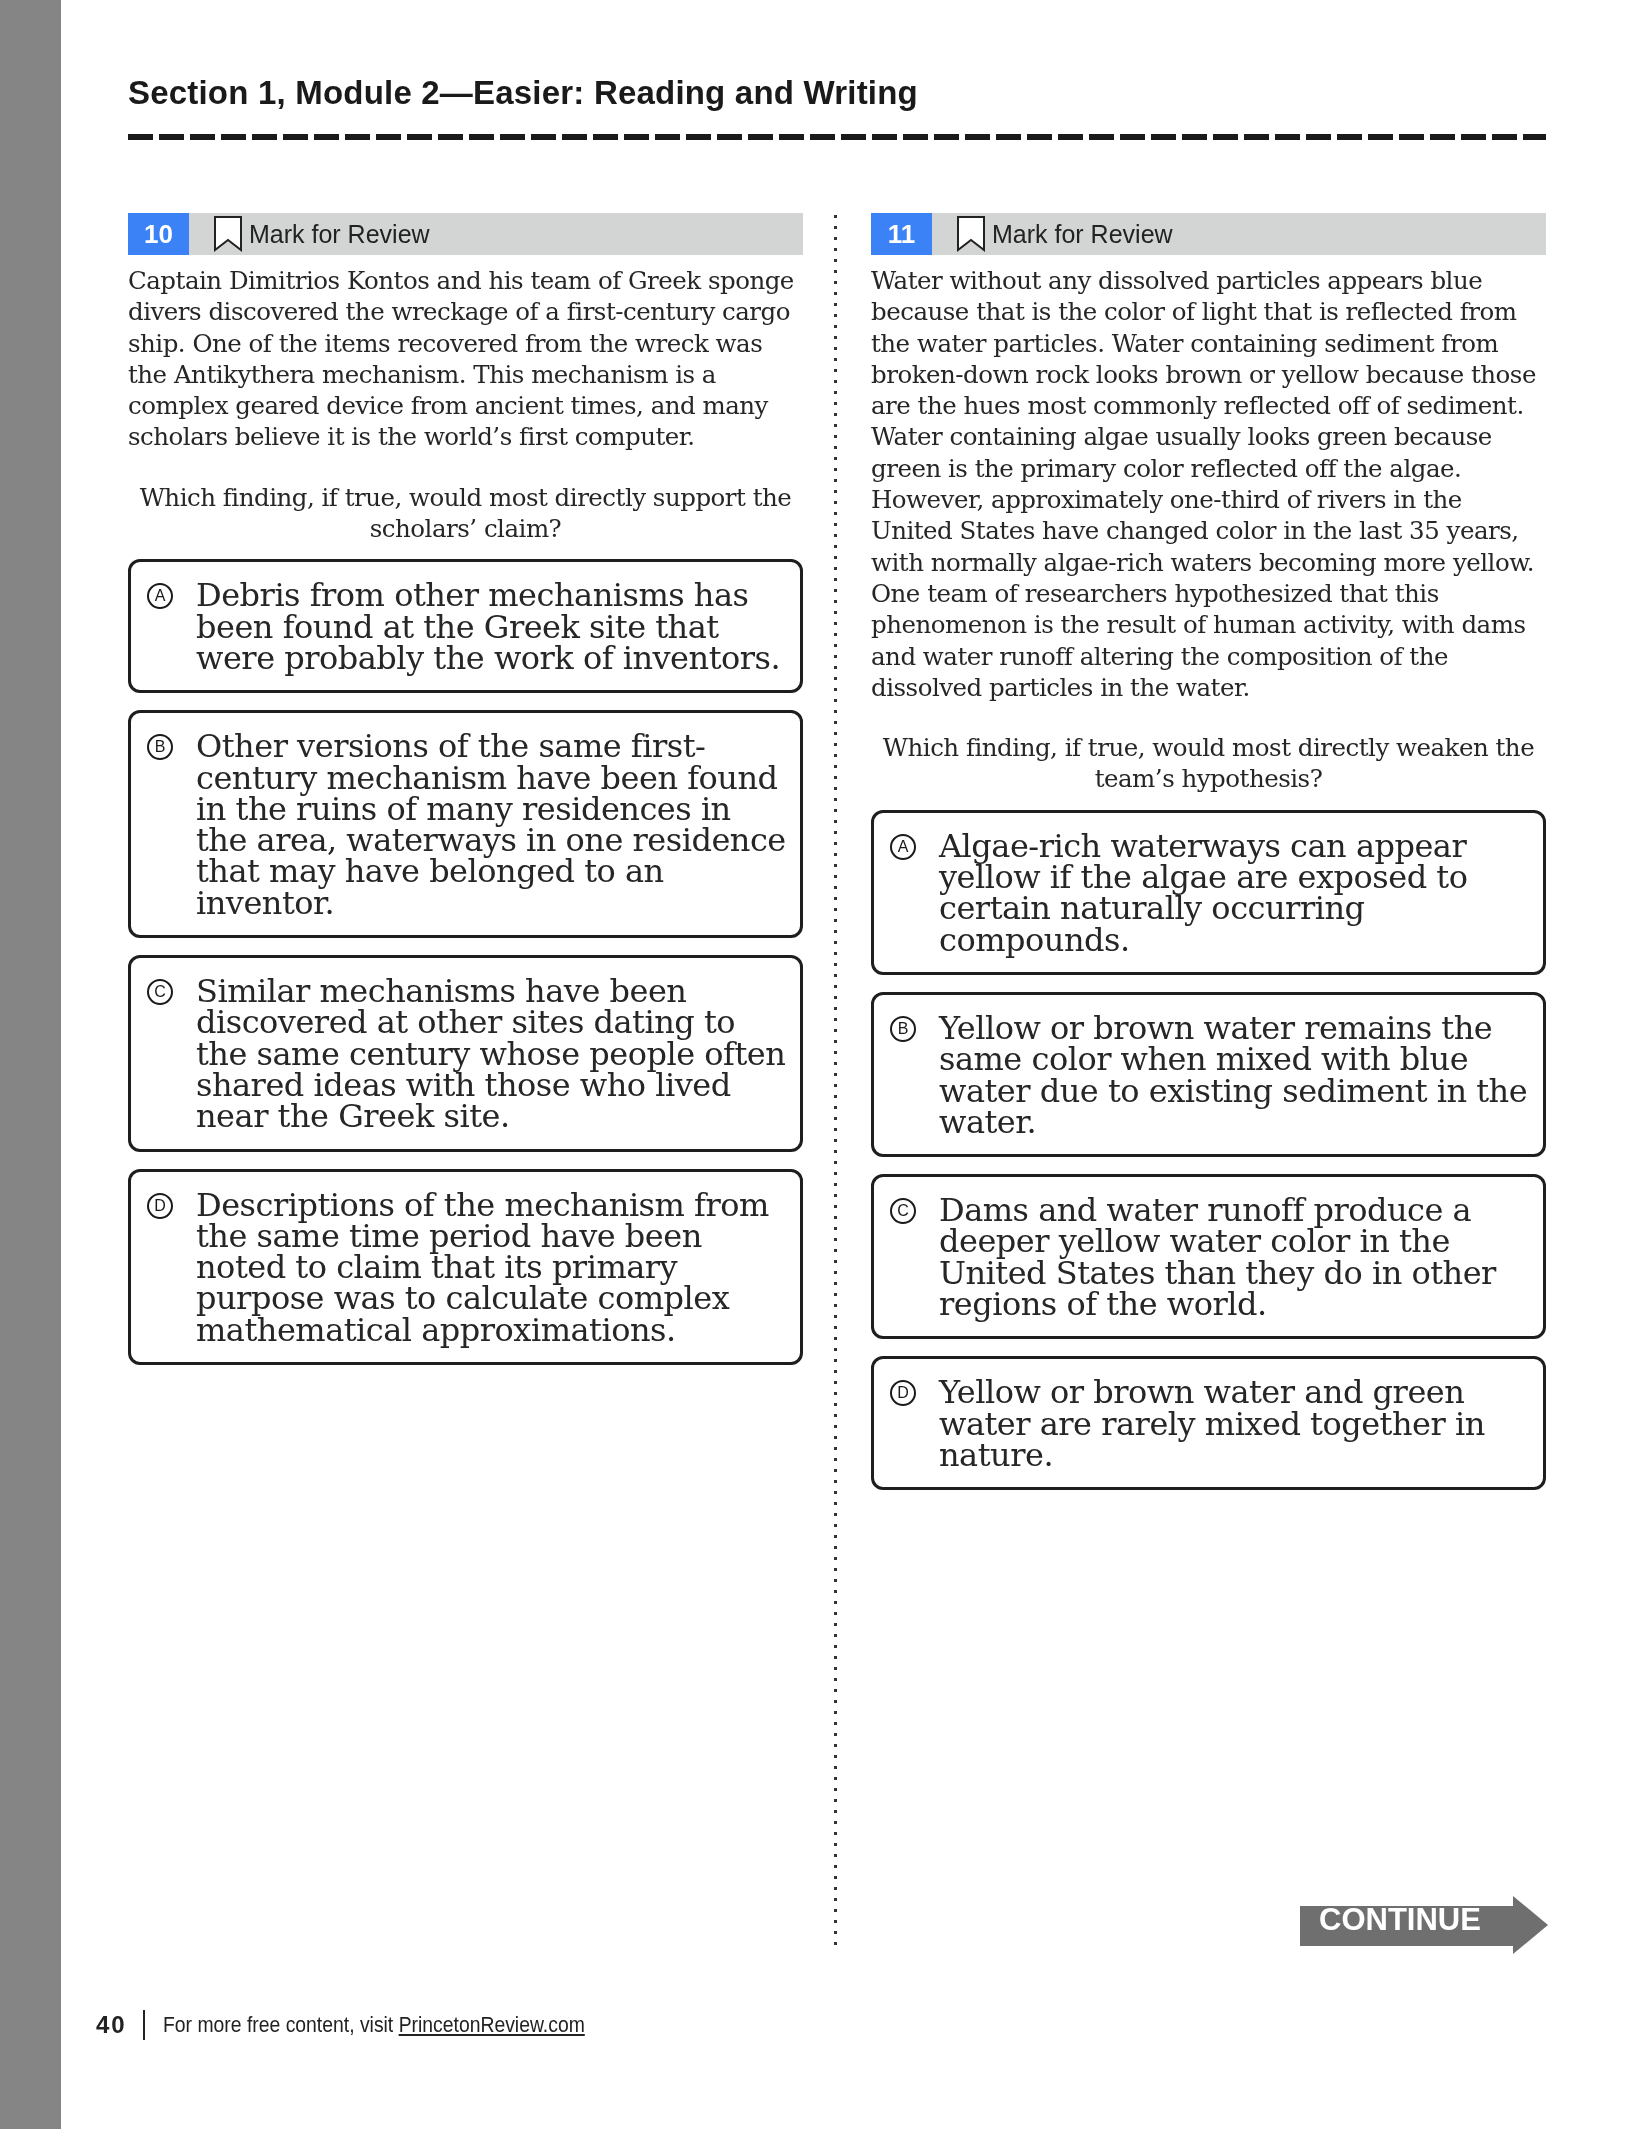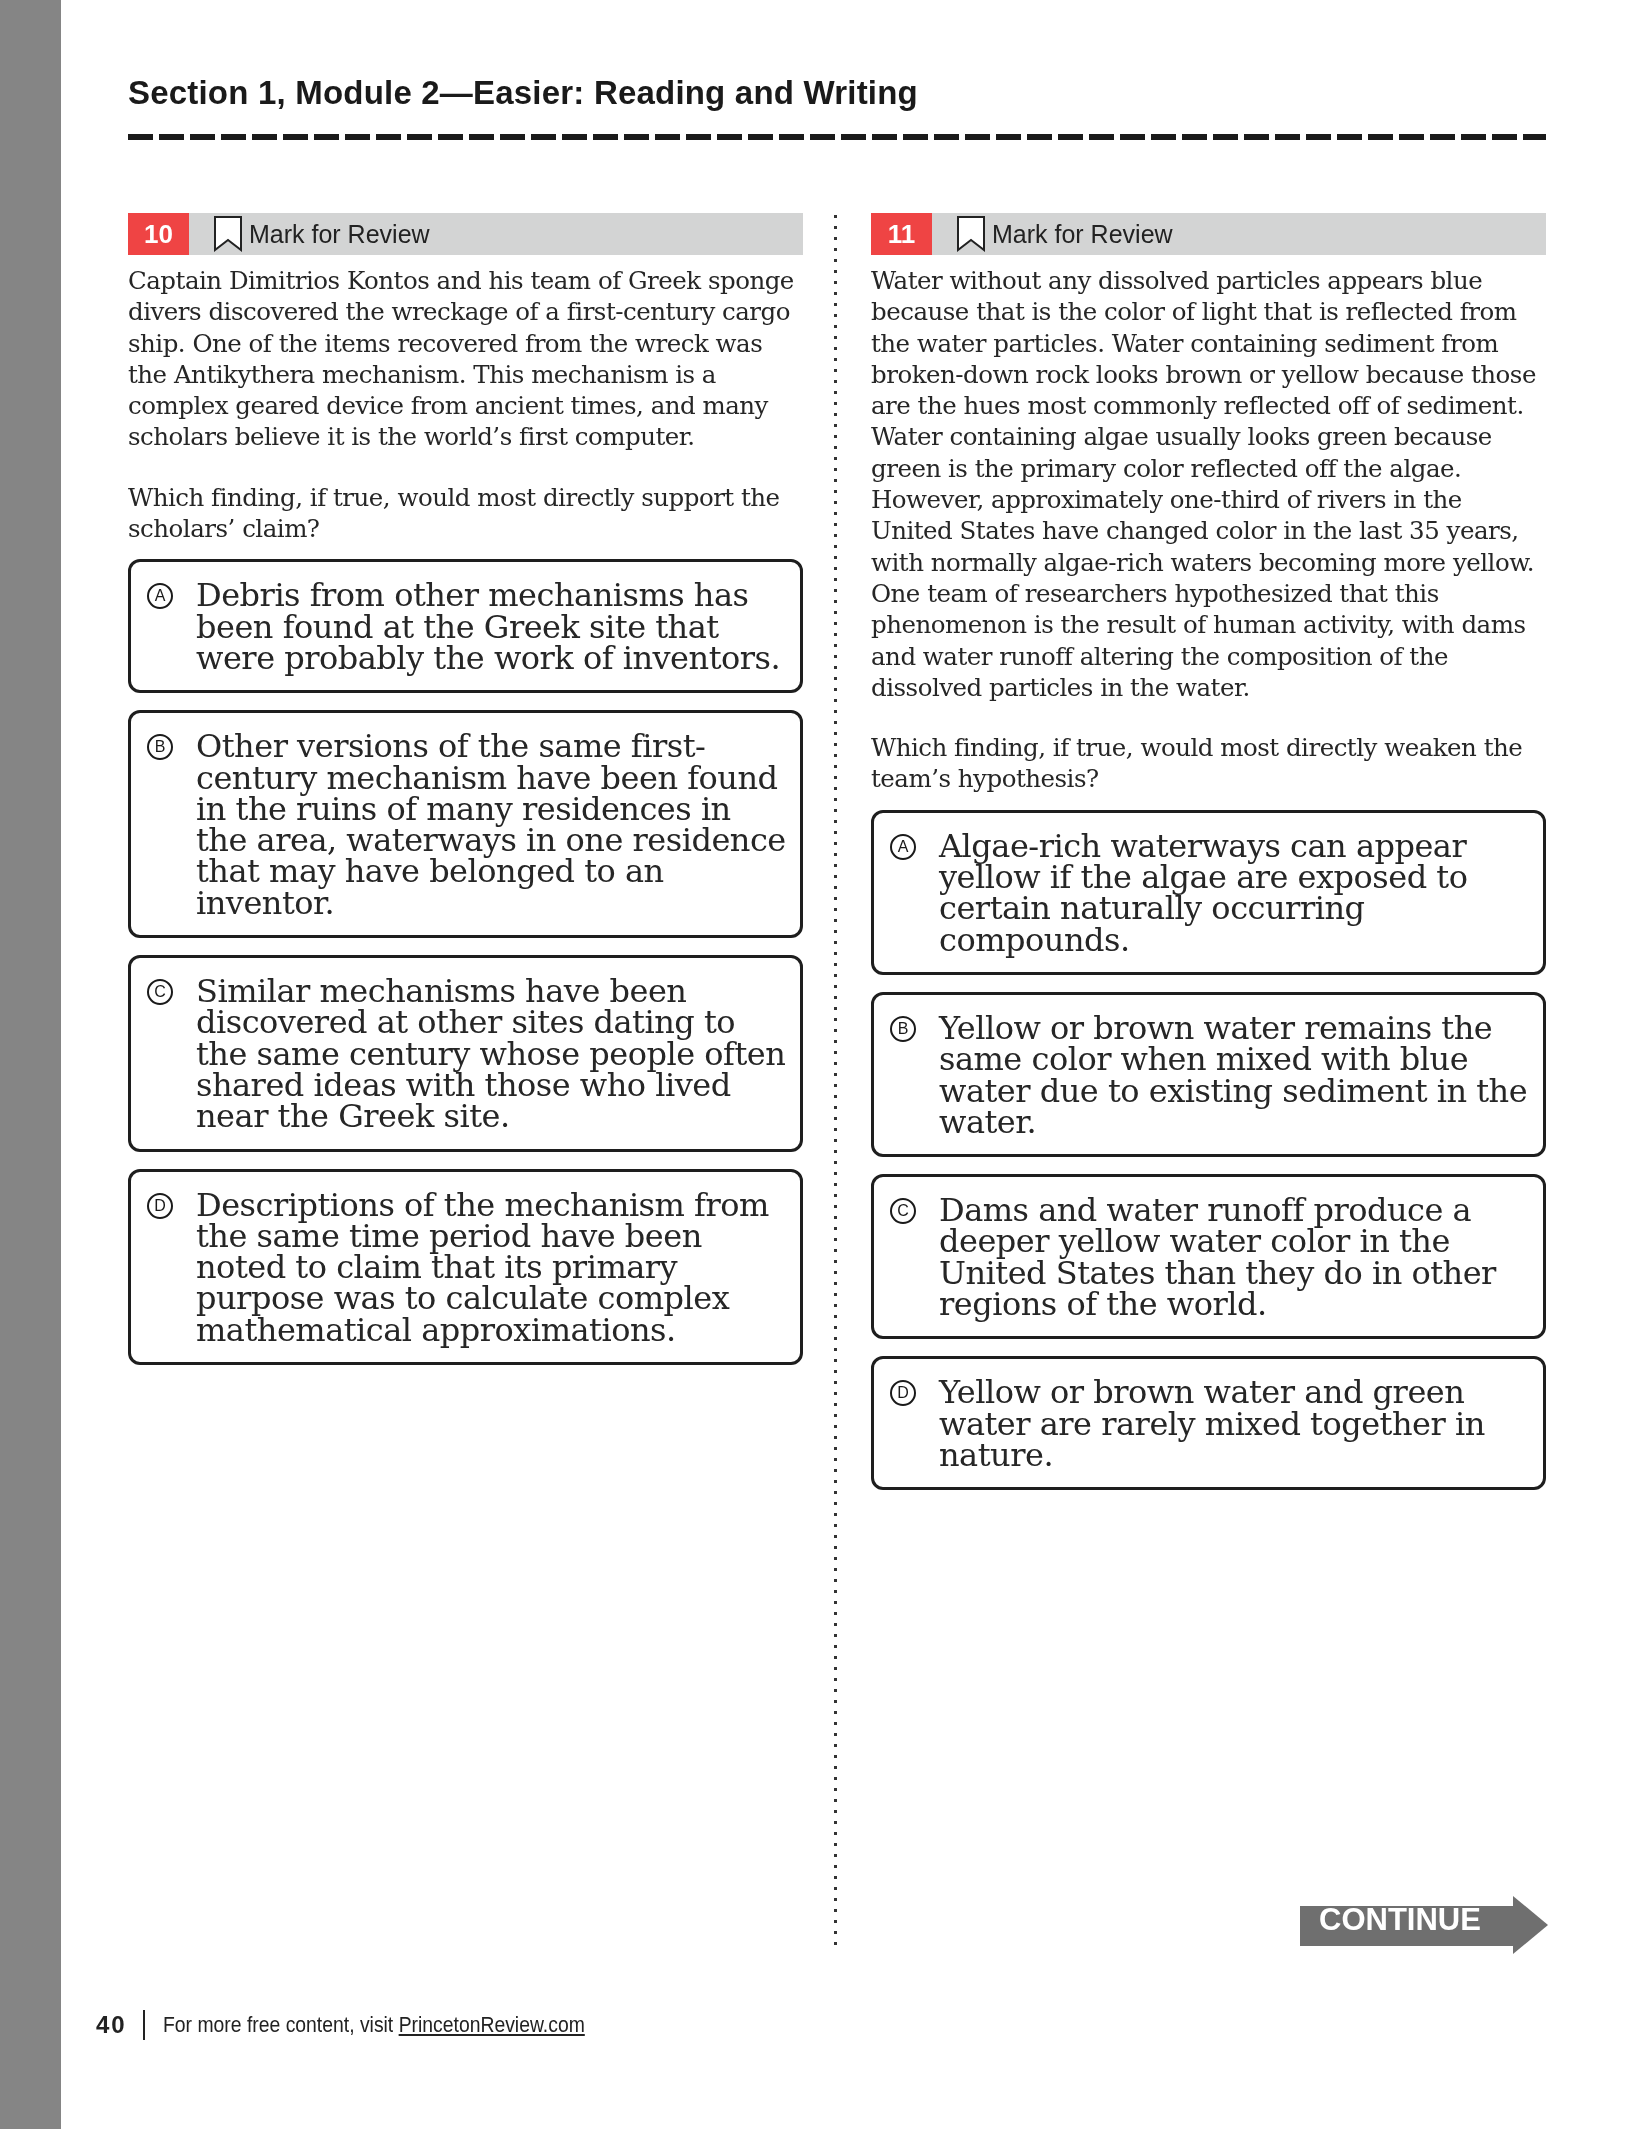--- a/index.html
+++ b/index.html
@@ -22,31 +22,31 @@
     position: absolute; left: 834px; top: 215px; width: 3px; height: 1735px;
     background: repeating-linear-gradient(180deg, #333 0 3px, transparent 3px 11px);
   }
 
   .column { position: absolute; top: 213px; width: 675px; }
   .col-left { left: 128px; }
   .col-right { left: 871px; }
 
   .q-header { display: flex; align-items: center; height: 42px; background: #d3d4d4; }
   .q-num {
-    width: 61px; height: 42px; background: #ef4444; color: #fff;
+    width: 61px; height: 42px; background: #3b82f6; color: #fff;
     font-family: "Liberation Sans", sans-serif; font-weight: bold; font-size: 26px;
     display: flex; align-items: center; justify-content: center;
   }
   .bookmark { margin-left: 24px; width: 30px; height: 36px; display: flex; align-items: center; }
   .mark-label {
     margin-left: 6px; font-family: "Liberation Sans", sans-serif; font-size: 25px; color: #222;
   }
 
   .passage { margin-top: 10px; font-size: 24.5px; line-height: 31.3px; color: #262626; letter-spacing: -0.5px; }
-  .question { margin-top: 29px; font-size: 24.5px; line-height: 31.3px; color: #262626; letter-spacing: -0.5px; }
+  .question { margin-top: 29px; font-size: 24.5px; line-height: 31.3px; color: #262626; letter-spacing: -0.5px; text-align: center; }
 
   .choice {
     margin-top: 17px; border: 3px solid #1e1e1e; border-radius: 12px;
     padding: 18px 14px 16px 16px; display: flex; align-items: flex-start;
   }
   .choices { margin-top: 15px; }
   .choices .choice:first-child { margin-top: 0; }
   .letter {
     flex: 0 0 auto; width: 26px; height: 26px; border: 2.5px solid #1a1a1a; border-radius: 50%;
     font-family: "Liberation Sans", sans-serif; font-size: 16px; color: #1a1a1a;

